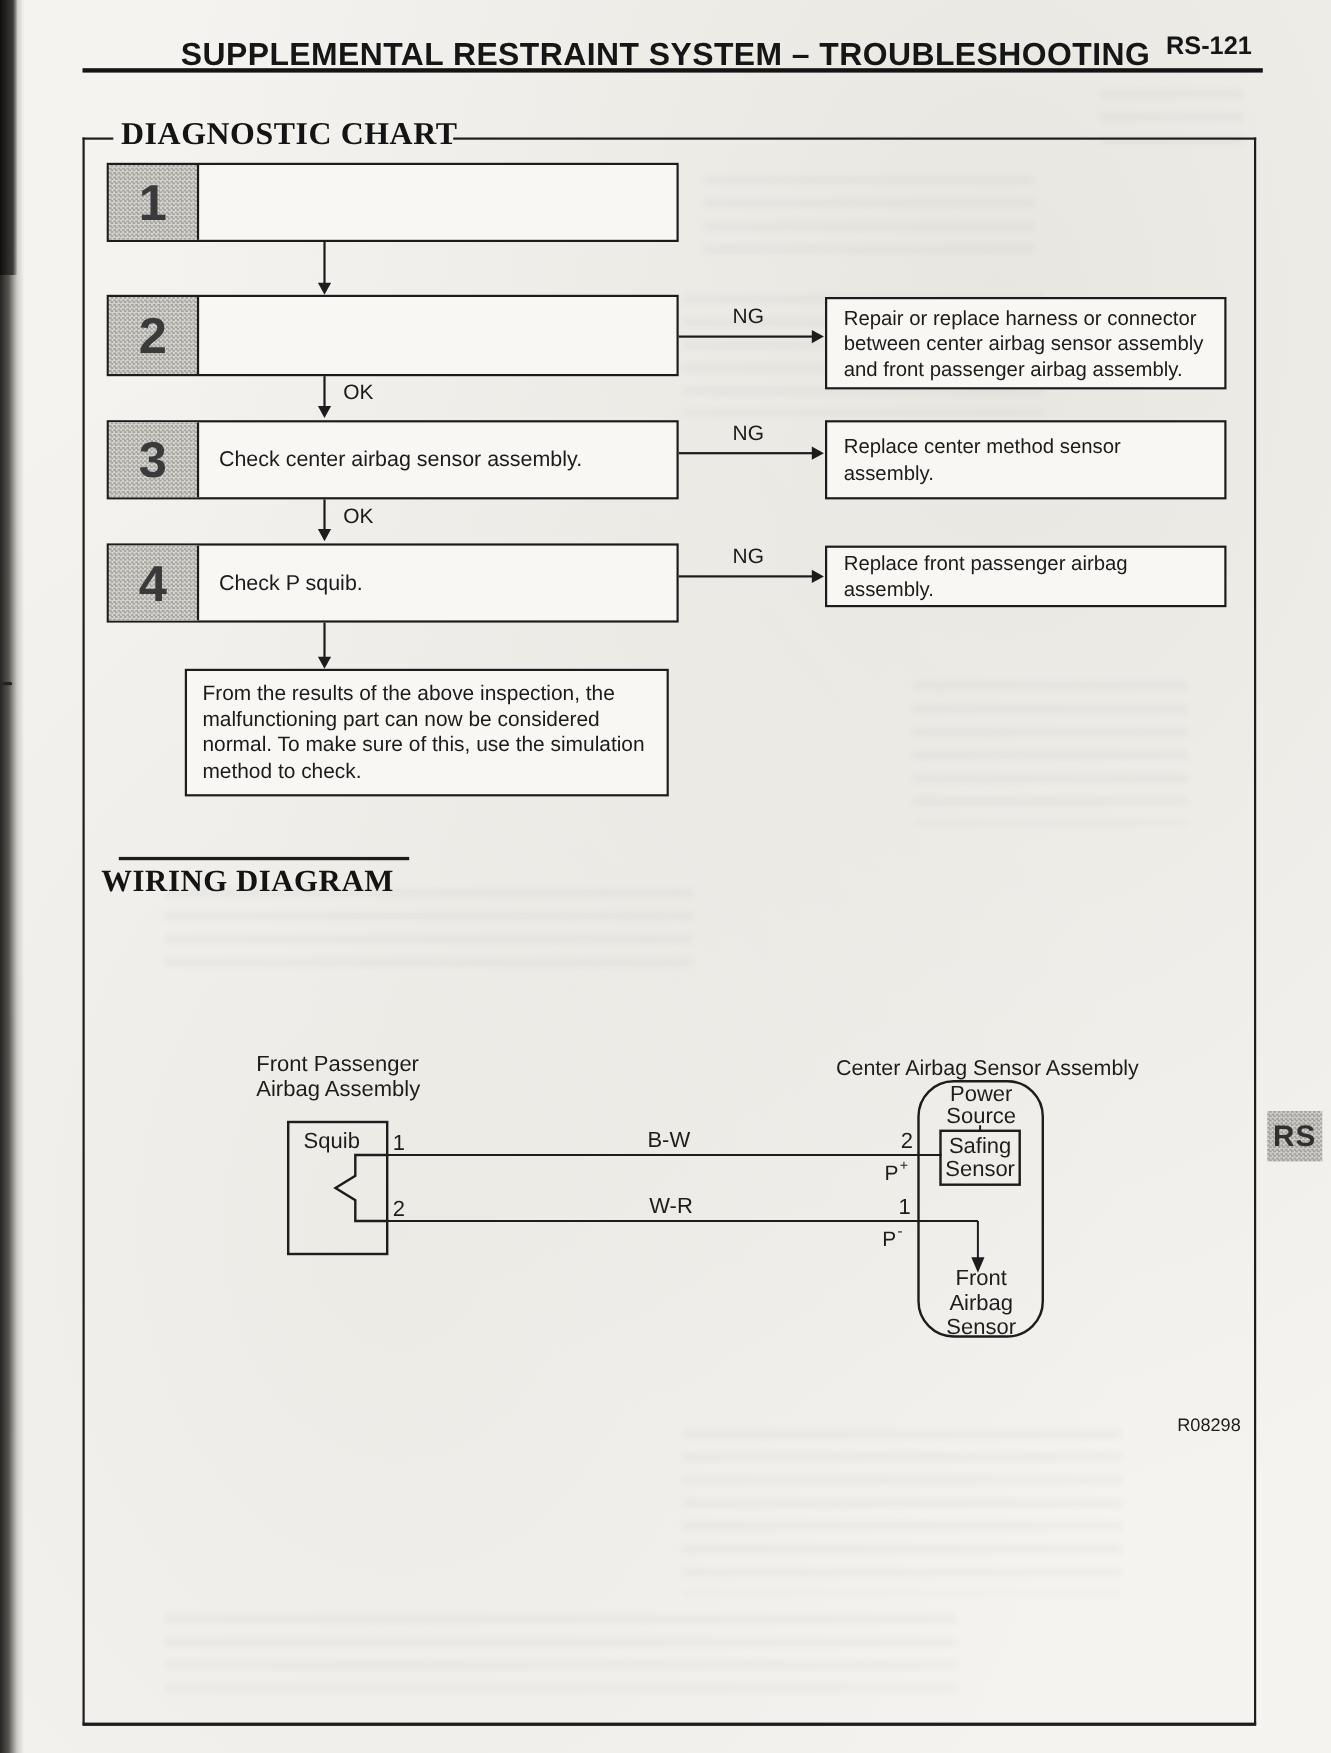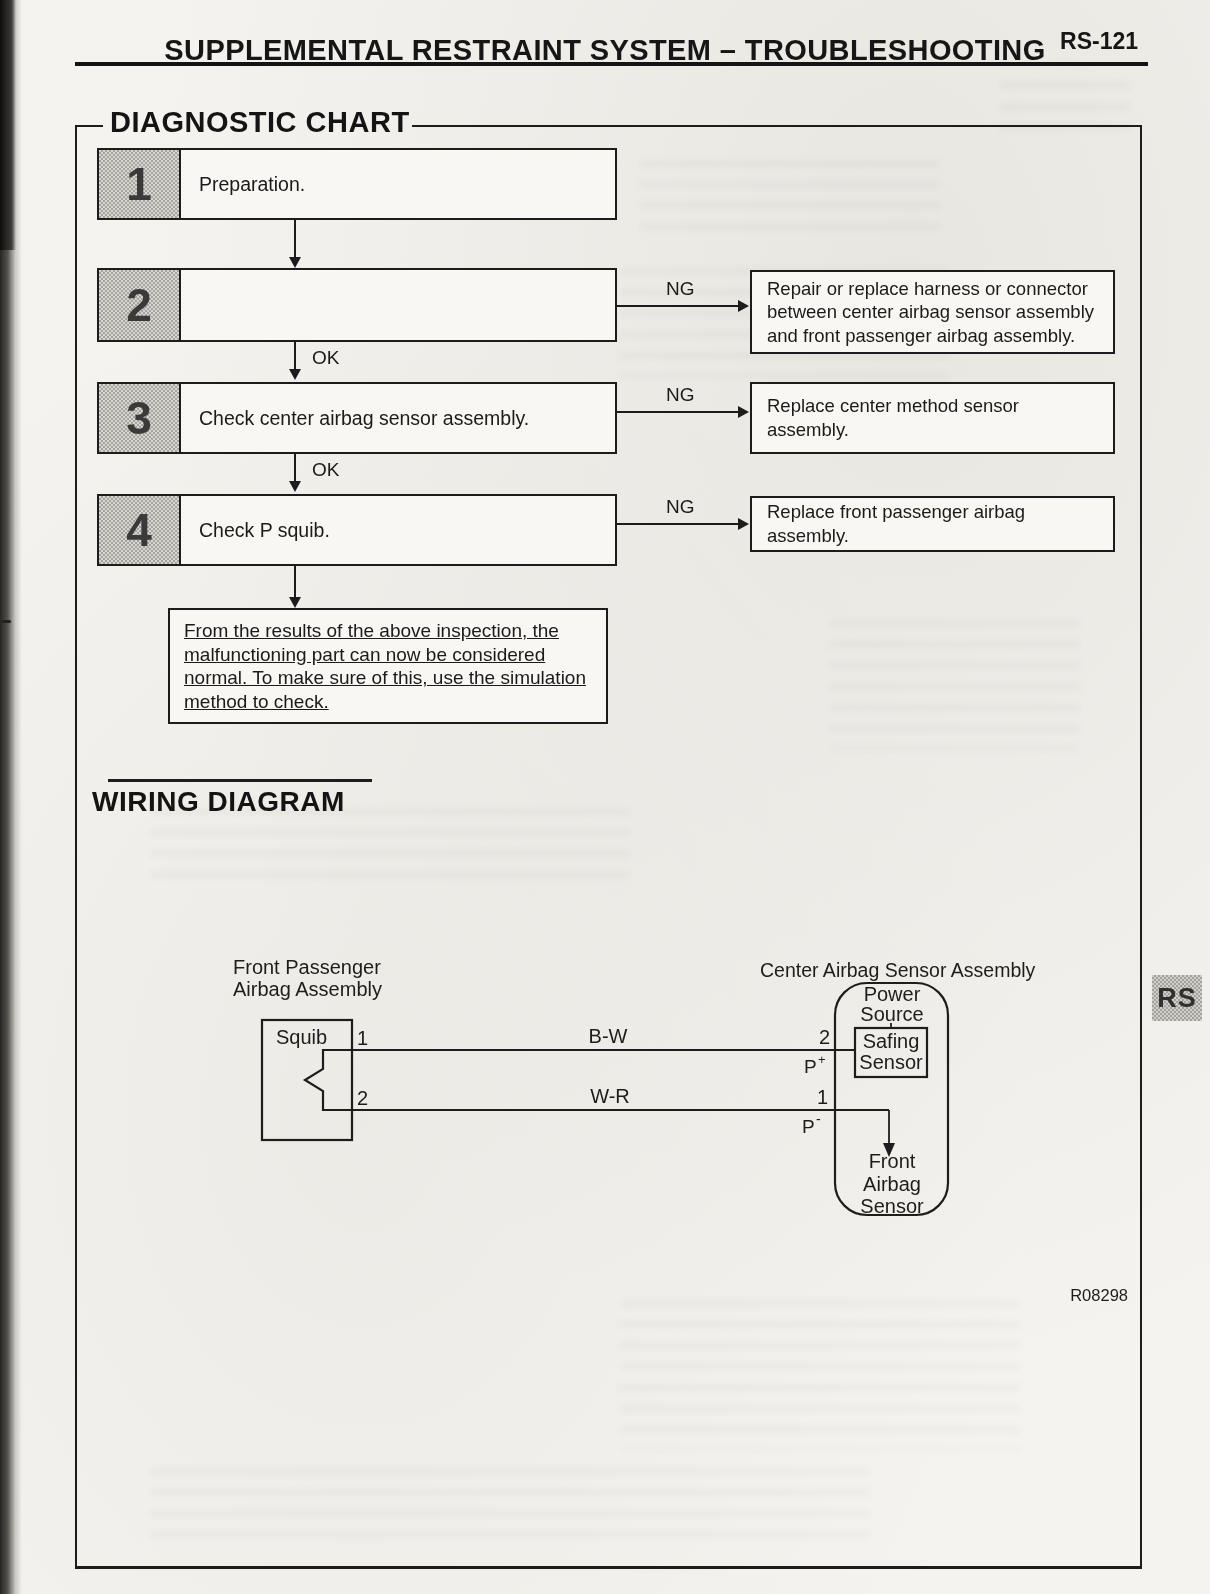--- a/index.html
+++ b/index.html
@@ -25,54 +25,54 @@
     filter:blur(3px);opacity:.07;border-radius:4px;pointer-events:none;}
 
   
   .header-title{position:absolute;left:0;top:34px;width:1210px;text-align:center;
     font-size:29px;font-weight:700;letter-spacing:.4px;color:#161616;}
   .page-num{position:absolute;right:72px;top:28px;font-size:23px;font-weight:700;color:#161616;}
   .header-rule{position:absolute;left:75px;top:62px;width:1073px;height:4px;background:#141414;}
 
   
   .frame-line{position:absolute;background:#1d1d1d;}
-  .section-title{position:absolute;font-weight:700;color:#141414;}
+  .section-title{position:absolute;font-weight:700;color:#141414;font-family:Liberation Serif, serif;}
   .dc-title{left:110px;top:106px;font-size:29px;letter-spacing:.5px;}
   .wd-title{left:92px;top:742px;font-size:28px;letter-spacing:.5px;margin-top:44px;}
   .wd-underline{position:absolute;left:108px;top:779px;width:264px;height:3px;background:#1d1d1d;}
 
   
   .step-box{position:absolute;left:97px;width:520px;border:2px solid #1c1c1c;background:#f8f7f3;
     display:flex;box-sizing:border-box;}
   .step-num{width:80px;flex:0 0 80px;border-right:2px solid #1c1c1c;
     display:flex;align-items:center;justify-content:center;
     font-size:46px;font-weight:700;color:#3a3a3a;
     background-color:#d6d5d0;
     background-image:conic-gradient(#a5a49f 25%, transparent 0 50%, #a5a49f 0 75%, transparent 0);
     background-size:4px 4px;}
   .step-label{flex:1;display:flex;align-items:center;padding-left:18px;font-size:19.5px;}
   .ng-box{position:absolute;left:750px;width:365px;border:2px solid #1c1c1c;background:#f8f7f3;
     box-sizing:border-box;display:flex;align-items:center;padding:8px 15px;
     font-size:18.5px;line-height:1.28;white-space:pre-line;}
   .concl-box{position:absolute;left:168px;top:608px;width:440px;border:2px solid #1c1c1c;background:#f8f7f3;
-    box-sizing:border-box;padding:9px 14px;font-size:19px;line-height:1.24;white-space:pre-line;text-decoration:underline;}
+    box-sizing:border-box;padding:9px 14px;font-size:19px;line-height:1.24;white-space:pre-line;}
   .vline{position:absolute;width:2px;background:#1c1c1c;}
   .vhead{position:absolute;width:0;height:0;border-left:6px solid transparent;border-right:6px solid transparent;
     border-top:11px solid #1c1c1c;}
   .hline{position:absolute;height:2px;background:#1c1c1c;}
   .hhead{position:absolute;width:0;height:0;border-top:6px solid transparent;border-bottom:6px solid transparent;
     border-left:11px solid #1c1c1c;}
   .flow-label{position:absolute;font-size:19px;color:#1b1b1b;}
 
   
   .wiring{position:absolute;left:0;top:930px;}
   .wiring text{font-family:"Liberation Sans",sans-serif;fill:#1d1d1d;}
 
   
-  .rs-tab{position:absolute;left:1152px;top:975px;width:50px;height:46px;
+  .rs-tab{position:absolute;left:1152px;top:1010px;width:50px;height:46px;
     display:flex;align-items:center;justify-content:center;
     font-size:27px;font-weight:700;letter-spacing:1px;color:#303030;
     background-color:#cfcec9;
     background-image:conic-gradient(#a2a19c 25%, transparent 0 50%, #a2a19c 0 75%, transparent 0);
     background-size:4px 4px;}
 </style>
 </head>
 <body>
 
 <div class="page">
@@ -95,21 +95,20 @@
   <div class="frame-line" style="left:75px;top:125px;width:28px;height:2px;"></div>
   <div class="frame-line" style="left:412px;top:125px;width:730px;height:2px;"></div>
   <div class="frame-line" style="left:75px;top:125px;width:2px;height:1443px;"></div>
   <div class="frame-line" style="left:1140px;top:125px;width:2px;height:1443px;"></div>
   <div class="frame-line" style="left:75px;top:1566px;width:1067px;height:3px;"></div>
 
   <div class="section-title dc-title">DIAGNOSTIC CHART</div>
 
   <div class="step-box" style="top:148px;height:72px;">
     <div class="step-num">1</div>
-    <div class="step-label">Preparation.</div>
   </div>
   <div class="vline" style="left:294px;top:220px;height:38px;"></div>
   <div class="vhead" style="left:289px;top:257px;"></div>
 
   <div class="step-box" style="top:268px;height:74px;">
     <div class="step-num">2</div>
   </div>
   <div class="hline" style="left:617px;top:305px;width:122px;"></div>
   <div class="hhead" style="left:738px;top:300px;"></div>
   <span class="flow-label" style="left:666px;top:278px;">NG</span>

